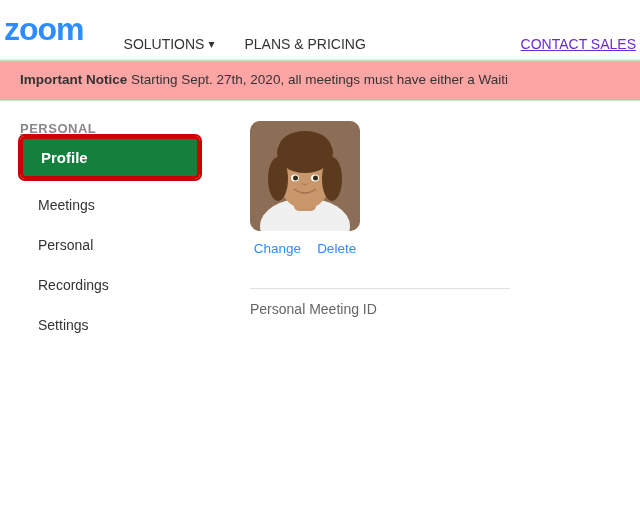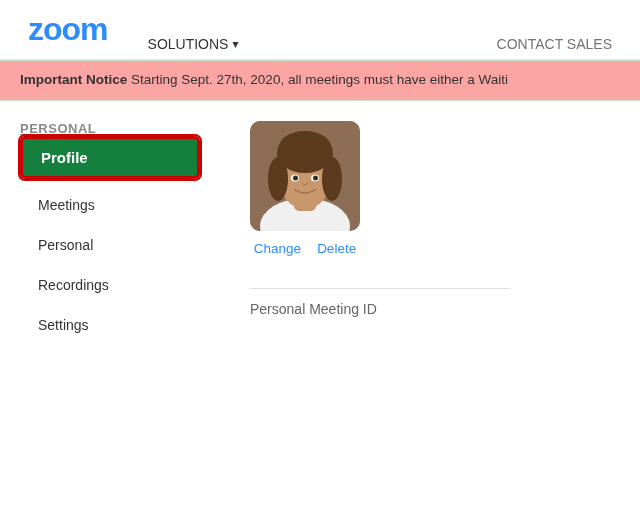--- a/index.html
+++ b/index.html
@@ -8,21 +8,21 @@
       background: #fff;
       width: 640px;
       height: 514px;
       overflow: hidden;
     }
 
     
     .header {
       display: flex;
       align-items: center;
-      padding: 12px 28px;
+      padding: 12px 4px;
       border-bottom: 1px solid #e5e5e5;
       height: 60px;
     }
     .logo {
       font-size: 32px;
       font-weight: 700;
       color: #2D8CFF;
       letter-spacing: -1px;
       margin-right: 40px;
     }
@@ -42,22 +42,23 @@
       font-weight: 400;
       margin-top: 28px;
     }
     .nav-item.has-arrow::after {
       content: '▾';
       font-size: 12px;
     }
     .nav-item-contact {
       margin-left: auto;
       font-size: 14px;
-      color: #737373;
-      cursor: pointer;
+      color: #6d28d9;
+      cursor: pointer;
+      text-decoration: underline;
     }
 
     
     .notice-banner {
       background: #fca5a5;
       border-top: 1px solid #c3e6c3;
       border-bottom: 1px solid #c3e6c3;
       padding: 10px 20px;
       font-size: 13.5px;
       color: #333;
@@ -168,20 +169,21 @@
       color: #666;
     }
   </style>
 </head>
 <body>
 
 <div class="header">
   <span class="logo">zoom</span>
   <nav class="nav">
     <span class="nav-item has-arrow">SOLUTIONS</span>
+    <span class="nav-item">PLANS &amp; PRICING</span>
     <span class="nav-item nav-item-contact">CONTACT SALES</span>
   </nav>
 </div>
 
 <div class="notice-banner">
   <span class="notice-bold">Important Notice</span>
   <span> Starting Sept. 27th, 2020, all meetings must have either a Waiti</span>
 </div>
 
 <div class="main">

